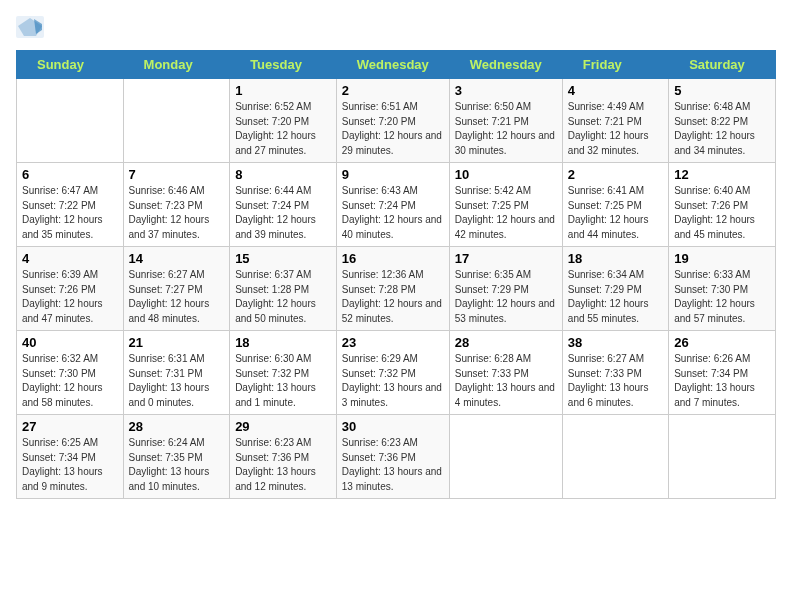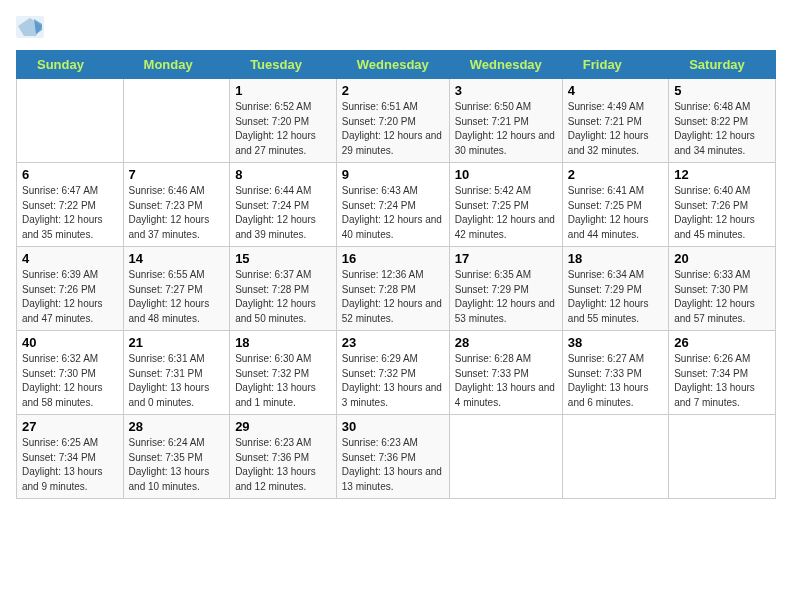--- a/index.html
+++ b/index.html
@@ -200,28 +200,28 @@
       </tr>
       <tr>
         <td>
           <span class="day-number">4</span>
           <div class="day-info">Sunrise: 6:39 AM
 Sunset: 7:26 PM
 Daylight: 12 hours and 47 minutes.</div>
         </td>
         <td>
           <span class="day-number">14</span>
-          <div class="day-info">Sunrise: 6:55 AM
+          <div class="day-info">Sunrise: 6:27 AM
 Sunset: 7:27 PM
 Daylight: 12 hours and 48 minutes.</div>
         </td>
         <td>
           <span class="day-number">15</span>
           <div class="day-info">Sunrise: 6:37 AM
-Sunset: 7:28 PM
+Sunset: 1:28 PM
 Daylight: 12 hours and 50 minutes.</div>
         </td>
         <td>
           <span class="day-number">16</span>
           <div class="day-info">Sunrise: 12:36 AM
 Sunset: 7:28 PM
 Daylight: 12 hours and 52 minutes.</div>
         </td>
         <td>
           <span class="day-number">17</span>
@@ -229,21 +229,21 @@
 Sunset: 7:29 PM
 Daylight: 12 hours and 53 minutes.</div>
         </td>
         <td>
           <span class="day-number">18</span>
           <div class="day-info">Sunrise: 6:34 AM
 Sunset: 7:29 PM
 Daylight: 12 hours and 55 minutes.</div>
         </td>
         <td>
-          <span class="day-number">20</span>
+          <span class="day-number">19</span>
           <div class="day-info">Sunrise: 6:33 AM
 Sunset: 7:30 PM
 Daylight: 12 hours and 57 minutes.</div>
         </td>
       </tr>
       <tr>
         <td>
           <span class="day-number">40</span>
           <div class="day-info">Sunrise: 6:32 AM
 Sunset: 7:30 PM

